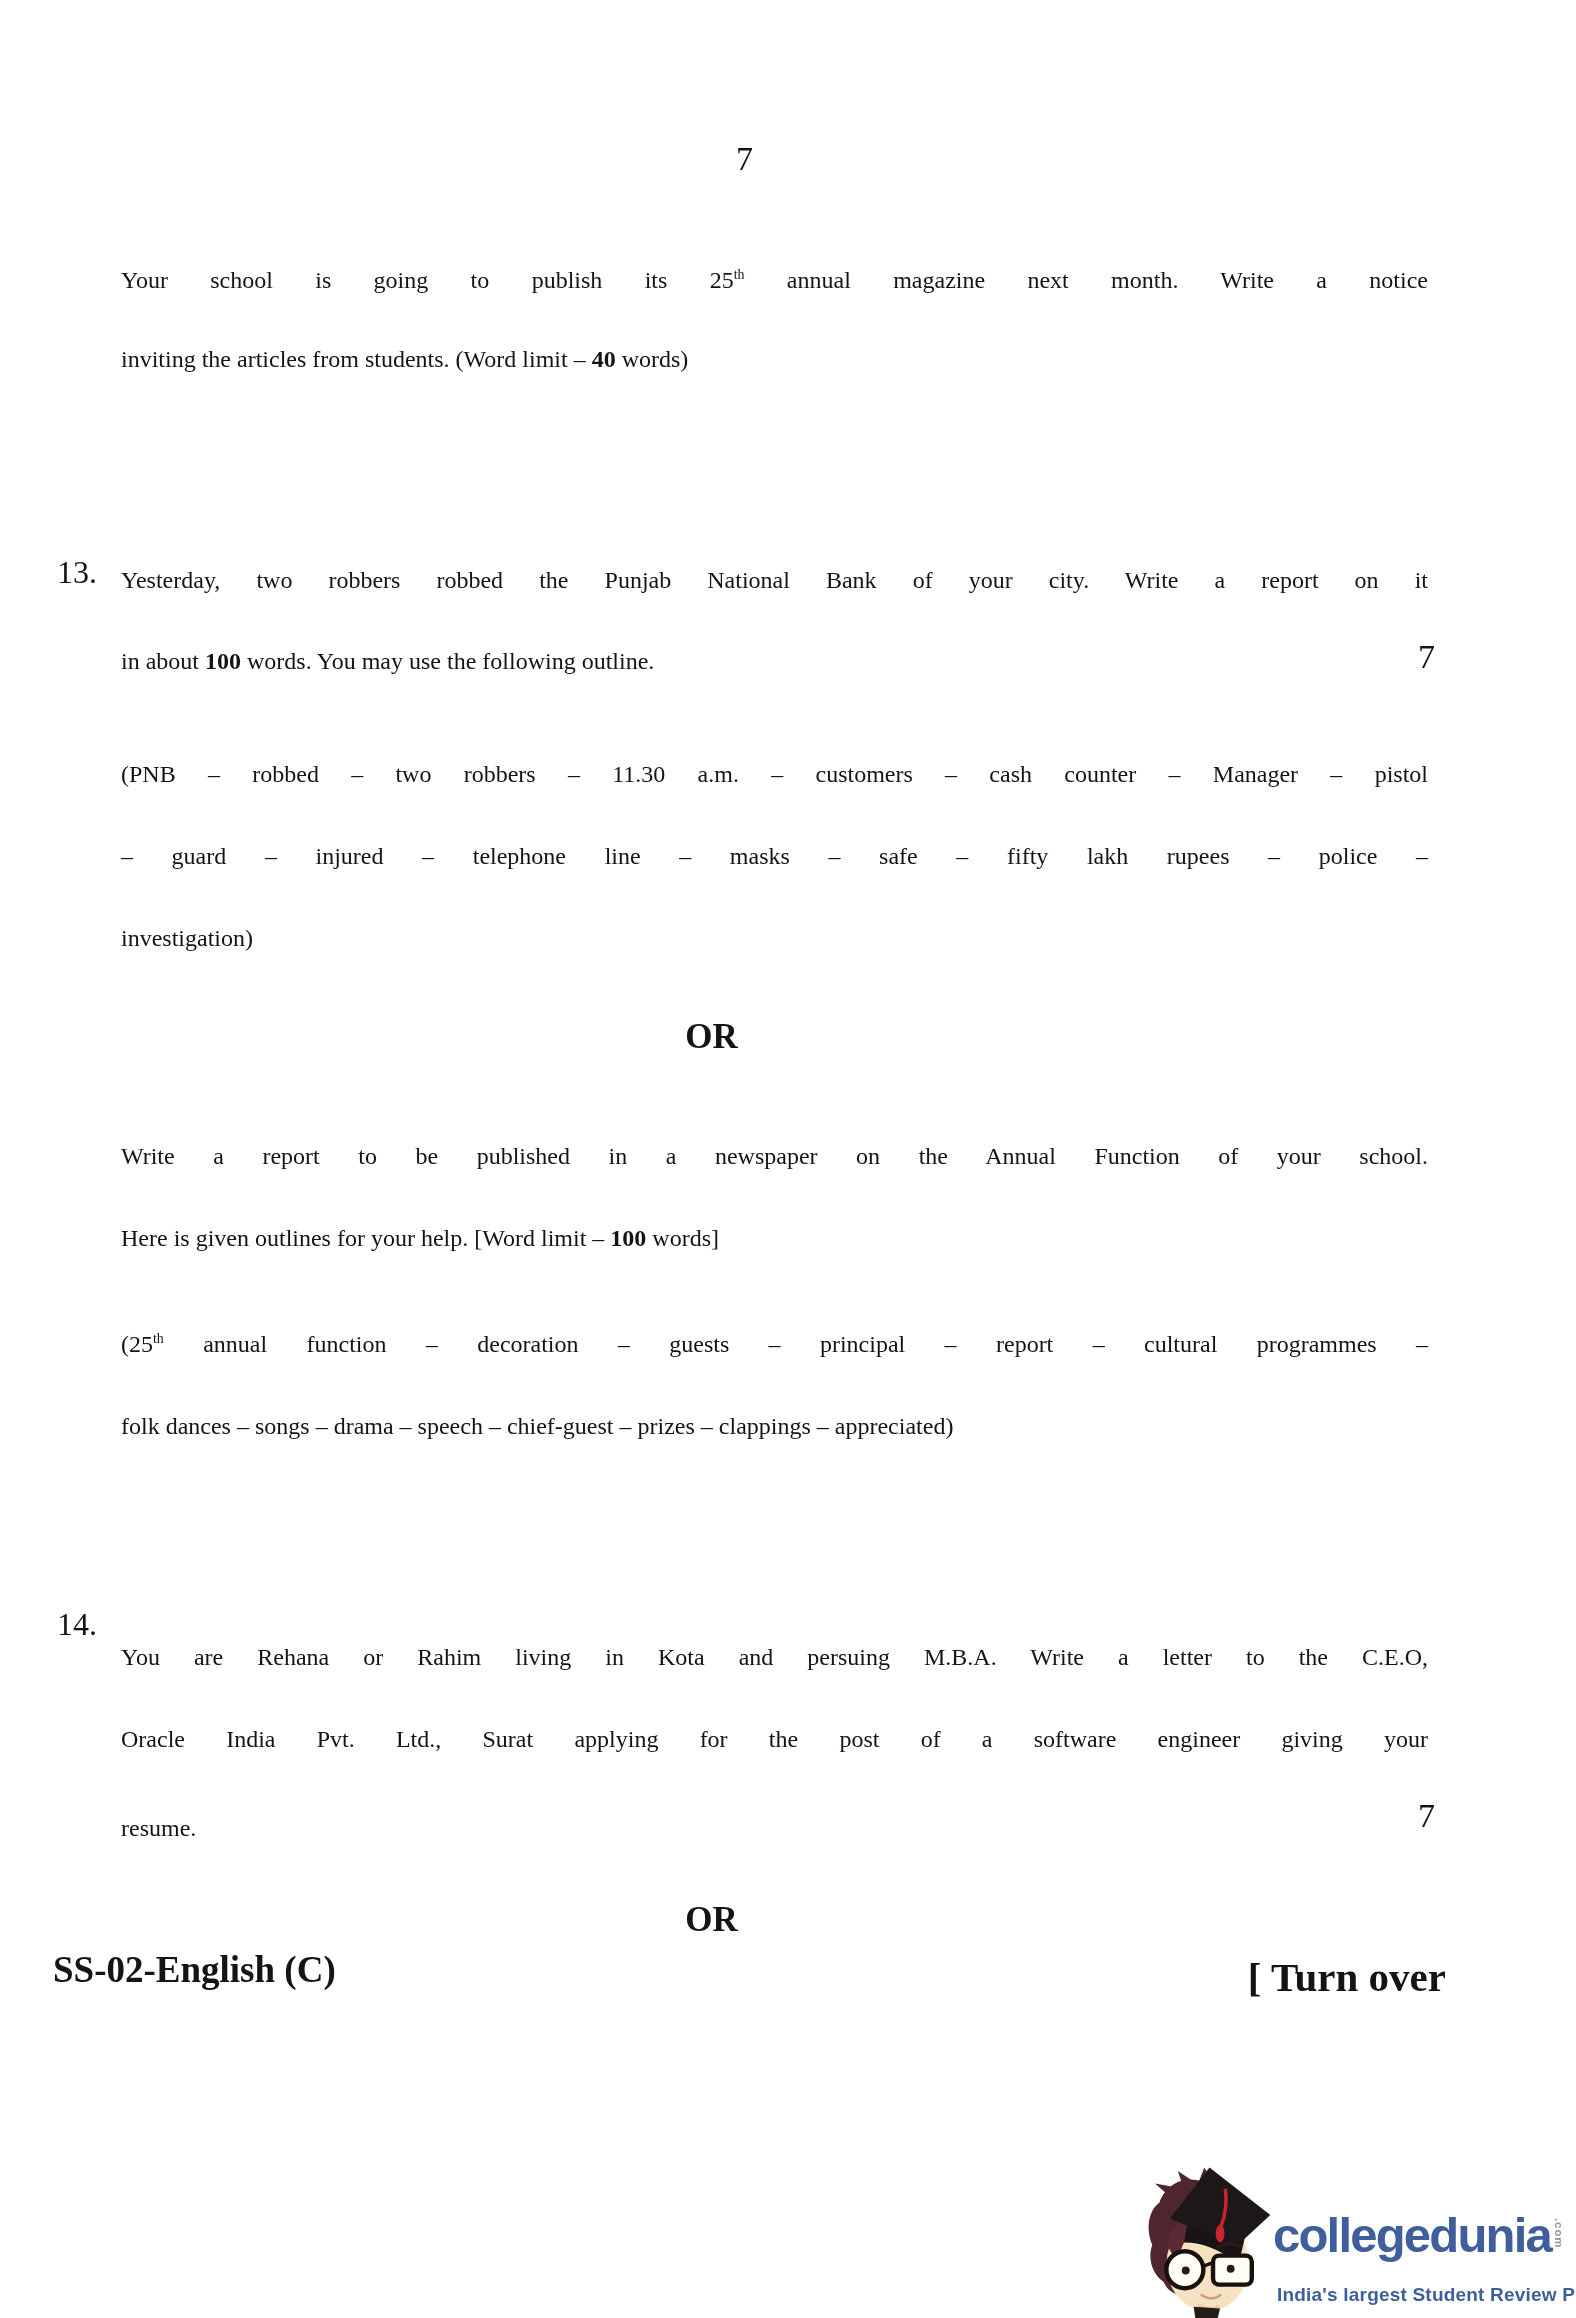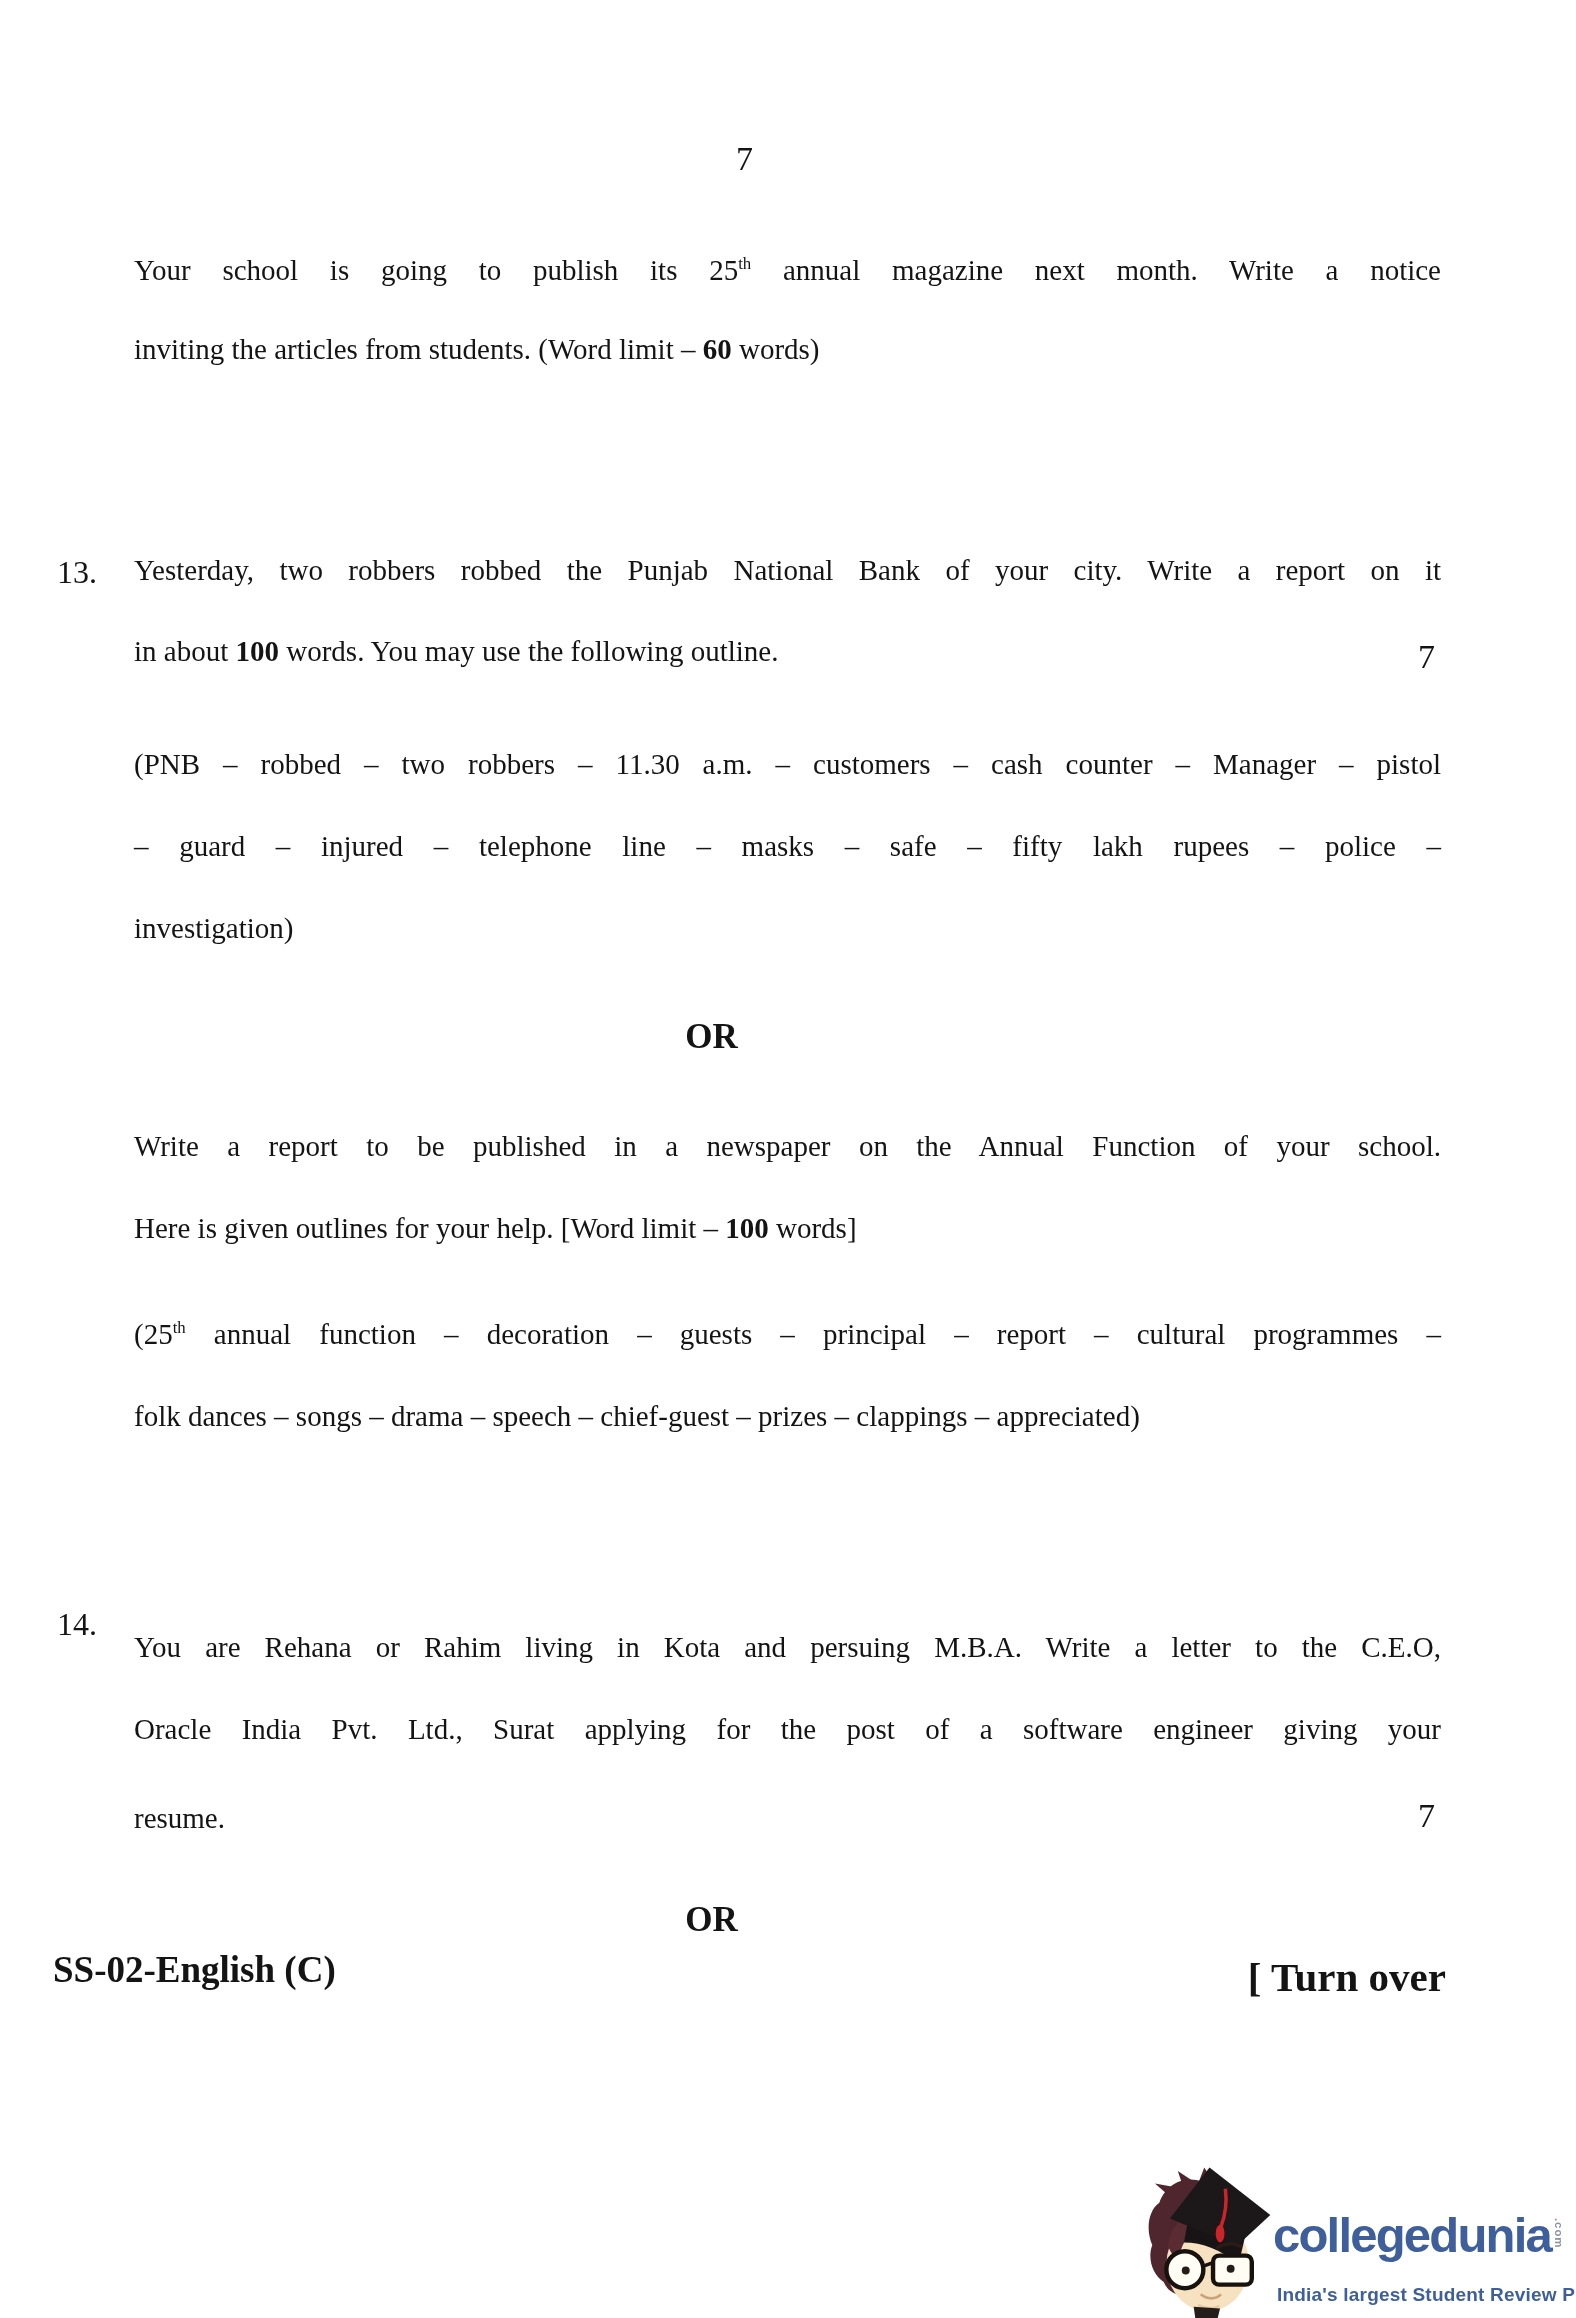--- a/index.html
+++ b/index.html
@@ -7,25 +7,26 @@
     position:relative;
     width:1577px;
     height:2319px;
     background:#ffffff;
     font-family:"Liberation Serif", serif;
     color:#141414;
     overflow:hidden;
   }
   .line{
     position:absolute;
-    left:134px;
+    left:121px;
     width:1307px;
-    font-size:29px;
+    font-size:24px;
     line-height:1.25;
     white-space:pre-wrap;
+    margin-top:13px;
   }
   .just{
     text-align:justify;
     text-align-last:justify;
     text-justify:inter-word;
   }
   .qnum{
     position:absolute;
     left:57px;
     font-size:32px;
@@ -115,21 +116,21 @@
   }
 </style>
 </head>
 <body>
 
 <div class="page">
 
   <div class="pagenum">7</div>
 
   <div class="line just" style="top:252px"><span>Your school is going to publish its 25</span><sup class="sp">th</sup><span> annual magazine next month. Write a notice</span></div>
-  <div class="line" style="top:331px"><span>inviting the articles from students. (Word limit – </span><span class="b">60</span><span> words)</span></div>
+  <div class="line" style="top:331px"><span>inviting the articles from students. (Word limit – </span><span class="b">40</span><span> words)</span></div>
 
   <div class="qnum" style="top:552px">13.</div>
   <div class="line just" style="top:552px">Yesterday, two robbers robbed the Punjab National Bank of your city. Write a report on it</div>
   <div class="line" style="top:633px"><span>in about </span><span class="b">100</span><span> words. You may use the following outline.</span></div>
   <div class="marks" style="top:637px">7</div>
   <div class="line just" style="top:746px">(PNB – robbed – two robbers – 11.30 a.m. – customers – cash counter – Manager – pistol</div>
   <div class="line" style="top:910px">investigation)</div>
   <div class="line just" style="top:828px">– guard – injured – telephone line – masks – safe – fifty lakh rupees – police –</div>
 
   <div class="or" style="top:1017px">OR</div>

